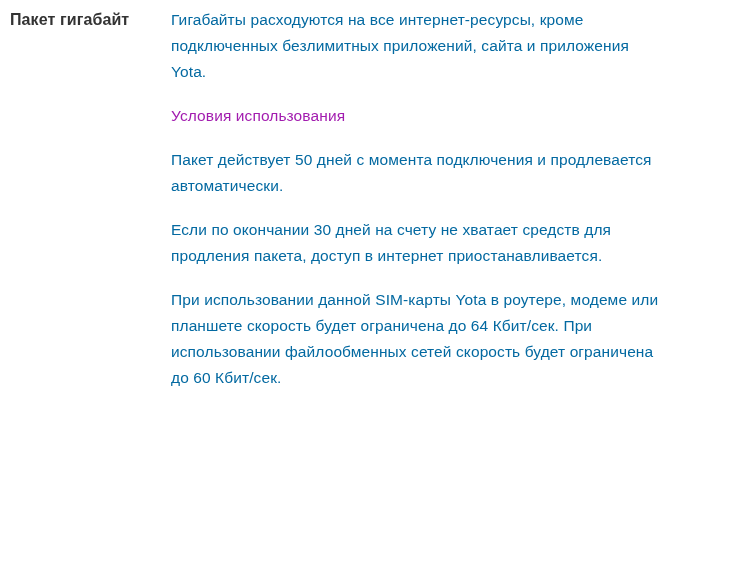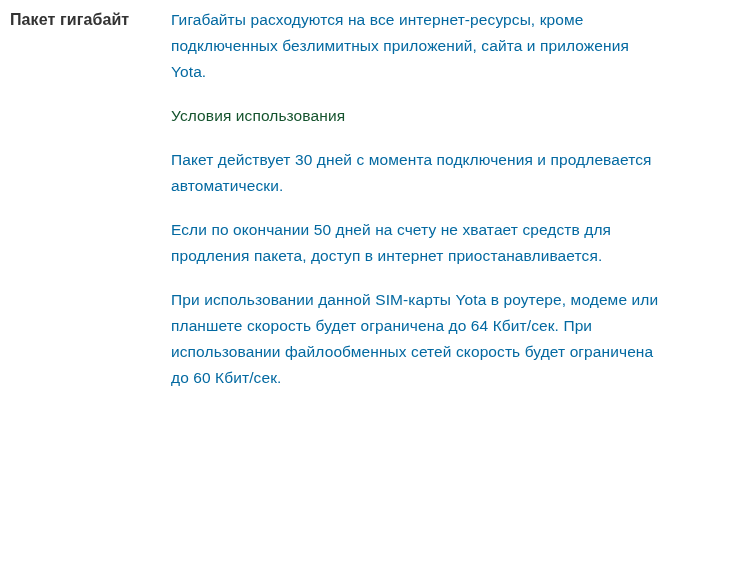--- a/index.html
+++ b/index.html
@@ -40,42 +40,42 @@
     max-width: 541px;
   }
   .desc-col p {
     margin: 0 0 18px 0;
     font-size: 15.5px;
     line-height: 26px;
     color: #0369a1;
     letter-spacing: 0.1px;
   }
   .desc-col p.muted {
-    color: #14532d;
+    color: #a21caf;
   }
 </style>
 </head>
 <body>
 
 <div class="page">
   <div class="faq-row">
 
     <div class="term-col">
       <div class="term-title">Пакет гигабайт</div>
     </div>
 
     <div class="desc-col">
       <p>Гигабайты расходуются на все интернет-ресурсы, кроме подключенных безлимитных приложений, сайта и приложения Yota.</p>
 
 
       <p class="muted">Условия использования</p>
 
-      <p>Пакет действует 30 дней с момента подключения и продлевается автоматически.</p>
+      <p>Пакет действует 50 дней с момента подключения и продлевается автоматически.</p>
 
 
-      <p>Если по окончании 50 дней на счету не хватает средств для продления пакета, доступ в интернет приостанавливается.</p>
+      <p>Если по окончании 30 дней на счету не хватает средств для продления пакета, доступ в интернет приостанавливается.</p>
 
       <p>При использовании данной SIM-карты Yota в роутере, модеме или планшете скорость будет ограничена до 64 Кбит/сек. При использовании файлообменных сетей скорость будет ограничена до 60 Кбит/сек.</p>
 
     </div>
 
   </div>
 </div>
 
 </body></html>

